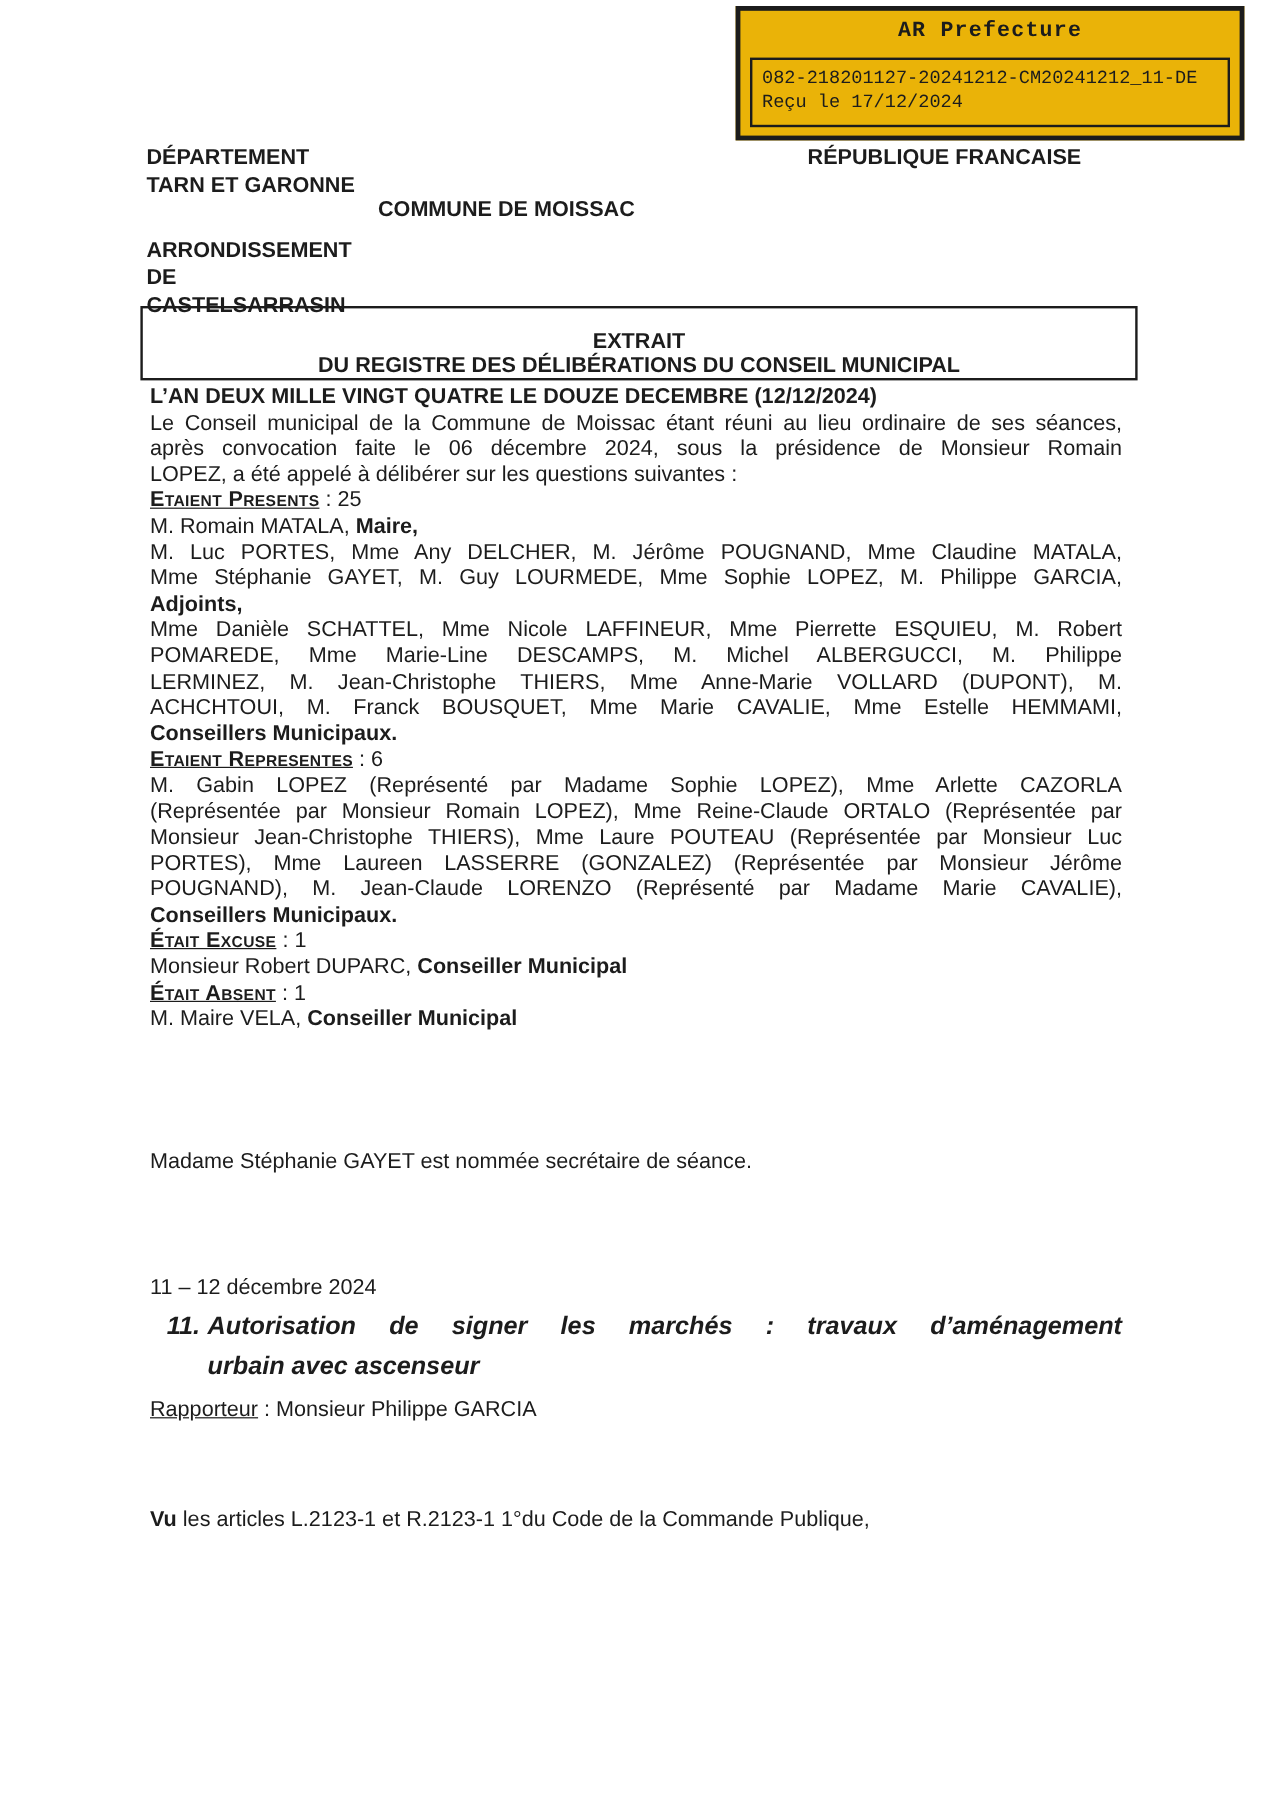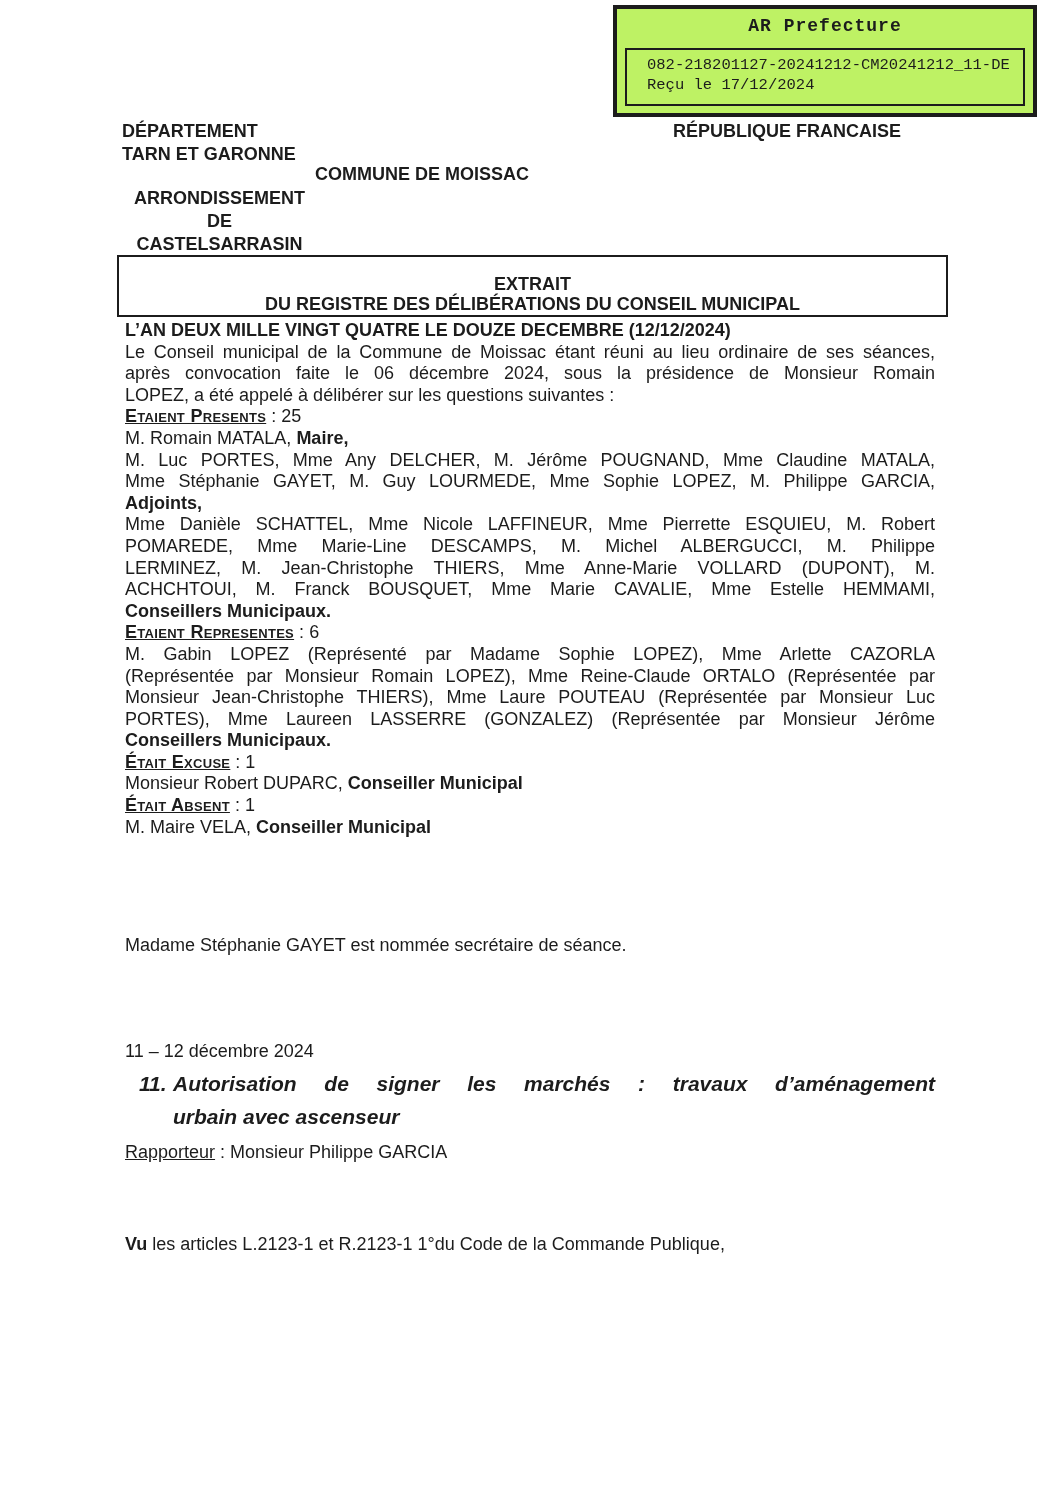--- a/index.html
+++ b/index.html
@@ -11,34 +11,34 @@
     font-family:"Liberation Sans", sans-serif;
     overflow:hidden;
   }
 
   
   .stamp {
     position:absolute; left:613px; top:5px;
     width:424px; height:112px;
     border:4px solid #1c1c1c;
     box-sizing:border-box;
-    background:#bef264;
+    background:#eab308;
   }
   .stamp-title {
     margin-top:7px;
     text-align:center;
     font-family:"Liberation Mono", monospace;
     font-weight:bold;
     font-size:18px;
     letter-spacing:1px;
   }
   .stamp-inner {
     position:absolute; left:8px; right:8px; top:39px; bottom:7px;
     border:2px solid #1c1c1c;
-    padding:5px 20px;
+    padding:5px 8px;
     box-sizing:border-box;
     font-family:"Liberation Mono", monospace;
     font-size:15.5px;
     line-height:20px;
     white-space:nowrap;
   }
 
   
   .hdr-dept {
     position:absolute; left:122px; top:120px;
@@ -46,22 +46,22 @@
   }
   .hdr-rep {
     position:absolute; left:673px; top:121px;
     font-weight:bold; font-size:18px;
   }
   .hdr-commune {
     position:absolute; left:0; top:164px; width:844px;
     text-align:center; font-weight:bold; font-size:18px;
   }
   .hdr-arr {
-    position:absolute; left:122px; top:187px; width:195px;
-    text-align:center; font-weight:bold; font-size:18px; line-height:23px;
+    position:absolute; left:122px; top:197px; width:195px;
+    font-weight:bold; font-size:18px; line-height:23px;
   }
 
   
   .main { position:absolute; left:117px; top:255px; width:831px; }
   .title-box {
     border:2px solid #1c1c1c;
     text-align:center;
     font-weight:bold;
     font-size:18px;
     line-height:19.5px;
@@ -165,20 +165,21 @@
           <span class="jl jl-last bold">Conseillers Municipaux.</span>
         </p>
 
       <p><span class="sc">Etaient Representes</span><span> : </span><span>6</span></p>
 
       <p>
           <span class="jl">M. Gabin LOPEZ (Représenté par Madame Sophie LOPEZ), Mme Arlette CAZORLA</span>
           <span class="jl">(Représentée par Monsieur Romain LOPEZ), Mme Reine-Claude ORTALO (Représentée par</span>
           <span class="jl">Monsieur Jean-Christophe THIERS), Mme Laure POUTEAU (Représentée par Monsieur Luc</span>
           <span class="jl">PORTES), Mme Laureen LASSERRE (GONZALEZ) (Représentée par Monsieur Jérôme</span>
+          <span class="jl">POUGNAND), M. Jean-Claude LORENZO (Représenté par Madame Marie CAVALIE),</span>
           <span class="jl jl-last bold">Conseillers Municipaux.</span>
         </p>
 
       <p><span class="sc">Était Excuse</span><span> : </span><span>1</span></p>
 
       <p><span>Monsieur Robert DUPARC, </span><b>Conseiller Municipal</b></p>
 
       <p><span class="sc">Était Absent</span><span> : </span><span>1</span></p>
 
       <p><span>M. Maire VELA, </span><b>Conseiller Municipal</b></p>

